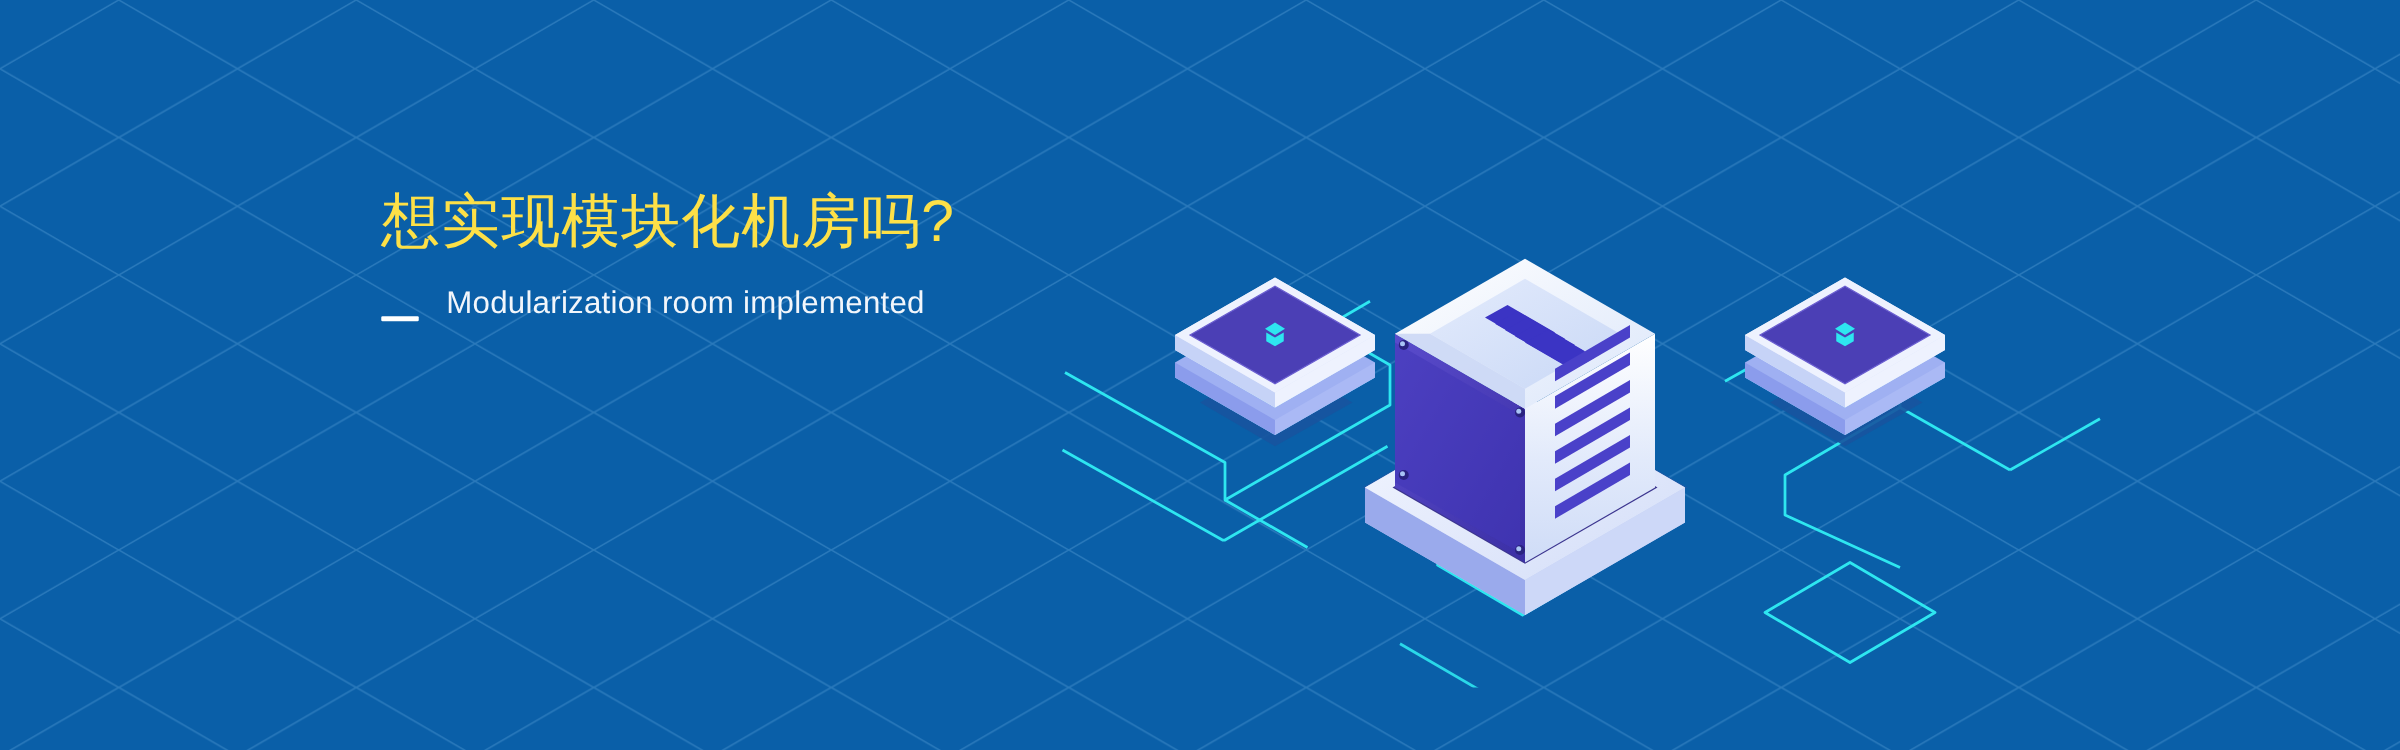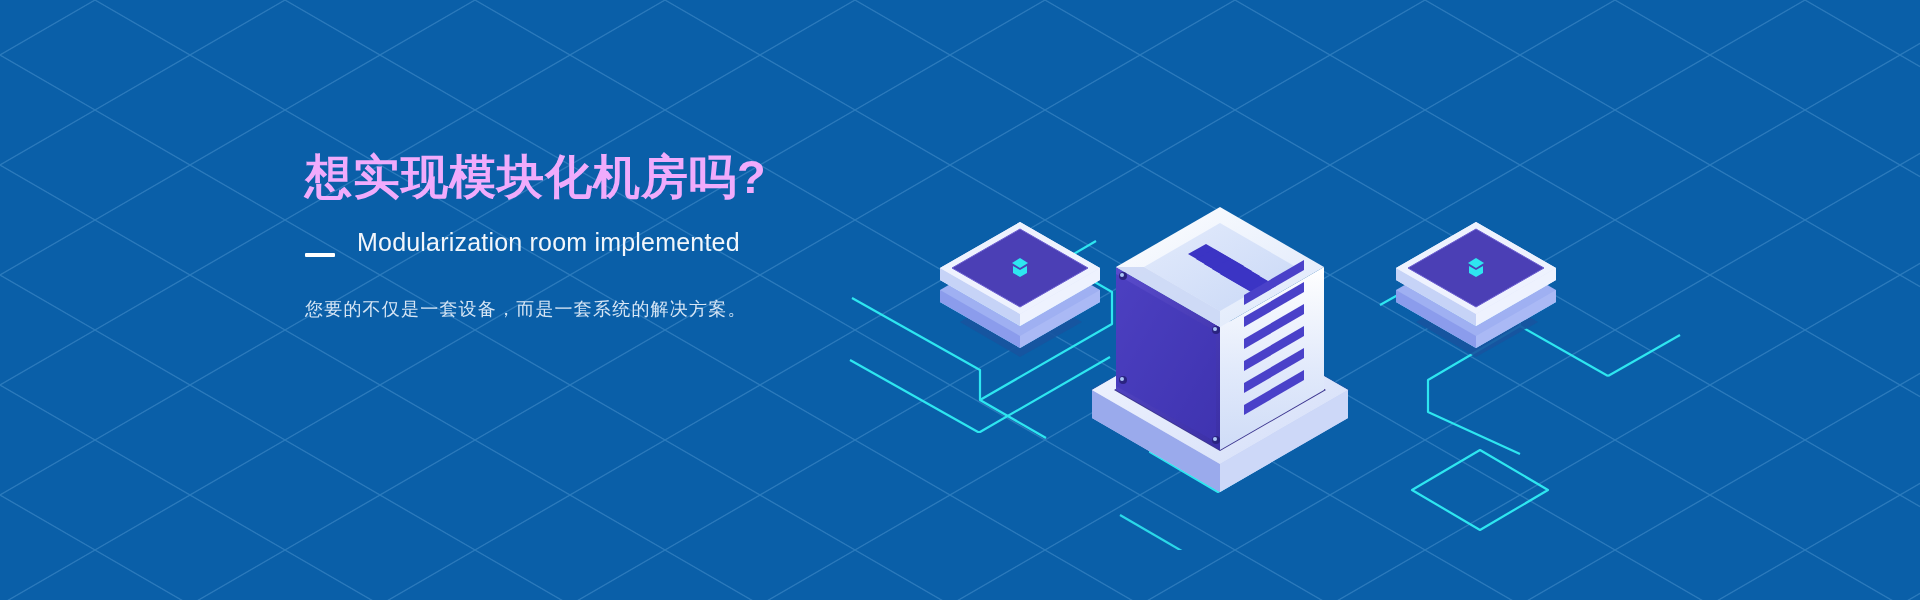--- a/index.html
+++ b/index.html
@@ -27,22 +27,22 @@
   #text-block {
     position: absolute;
     left: 305px;
     top: 150px;
     z-index: 5;
     width: 700px;
   }
   #hero-title {
     font-size: 47px;
     line-height: 1.15;
-    font-weight: bold;
-    color: #f0abfc;
+    font-weight: normal;
+    color: #fde047;
     letter-spacing: 1px;
     margin: 0;
     white-space: nowrap;
   }
   #subtitle-row {
     display: flex;
     align-items: flex-end;
     margin-top: 24px;
     gap: 22px;
   }
@@ -98,21 +98,20 @@
   </svg>
 
   <div id="text-block">
     <h1 id="hero-title">想实现模块化机房吗?</h1>
 
     <div id="subtitle-row">
       <span id="subtitle-dash"></span>
       <span id="hero-subtitle">Modularization room implemented</span>
     </div>
 
-    <div id="hero-desc">您要的不仅是一套设备，而是一套系统的解决方案。</div>
   </div>
 
   <svg id="illustration" viewBox="0 0 1000 490" aria-hidden="true">
     <defs>
       <linearGradient id="rackFrontG" x1="0" y1="0" x2="1" y2="1">
         <stop offset="0%" stop-color="#5a4ccc"></stop>
         <stop offset="100%" stop-color="#3b2fa5"></stop>
       </linearGradient>
       <linearGradient id="rackSideG" x1="0" y1="0" x2="0" y2="1">
         <stop offset="0%" stop-color="#ffffff"></stop>

